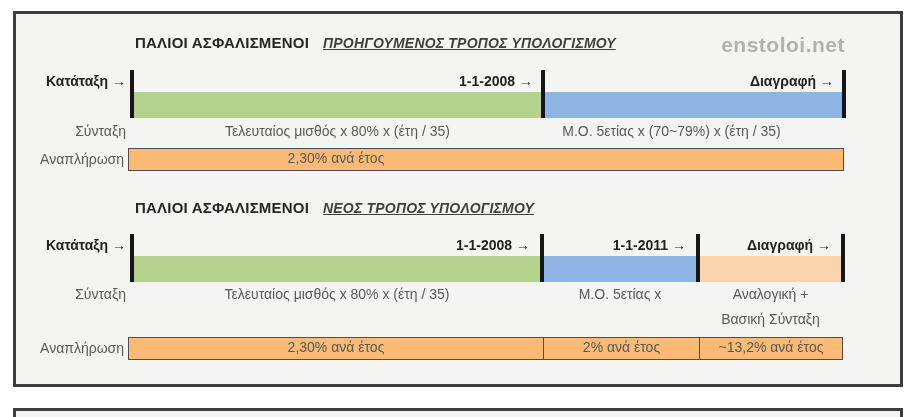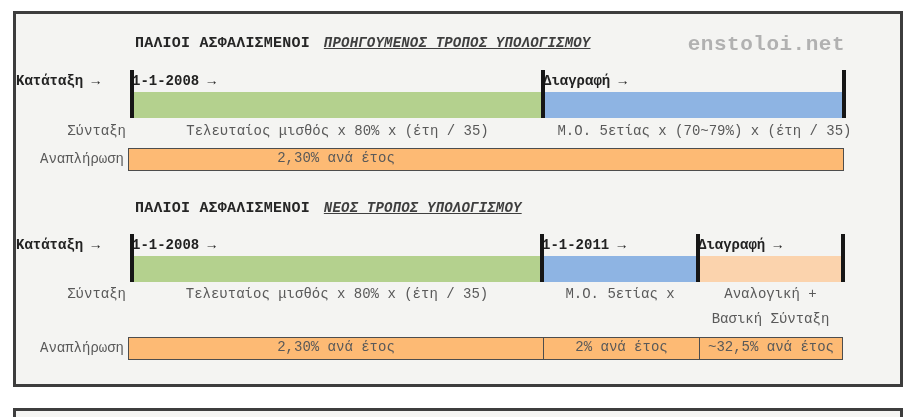--- a/index.html
+++ b/index.html
@@ -1,32 +1,32 @@
 <!DOCTYPE html>
 <html><head>
 <meta charset="utf-8">
 <style>
   * { margin:0; padding:0; box-sizing:border-box; }
   html,body { background:#ffffff; }
   body { font-family:"Liberation Sans", sans-serif; }
   .page { position:relative; width:918px; height:417px; background:#ffffff; overflow:hidden; }
 
   .panel { position:absolute; left:13px; width:890px; background:#f4f4f2; border:3px solid #3d3d3d; }
-  .panel-main { top:11px; height:376px;font-family:Liberation Mono, monospace; }
+  .panel-main { top:11px; height:376px; }
   .panel-next { top:408px; height:40px; }
 
   .abs { position:absolute; }
 
   .title-bold { font-size:15px; font-weight:bold; color:#262626; letter-spacing:0.2px; }
   .title-sub { font-size:14px; font-style:italic; font-weight:bold; color:#3f3f3f;
                text-decoration:underline; margin-left:14px; letter-spacing:0.2px; }
 
   .watermark { font-size:21px; font-weight:bold; color:#b1b1b1; letter-spacing:0.5px; }
 
-  .axis-label { font-size:14px; font-weight:bold; color:#222222; text-align:left; height:17px; line-height:17px; }
+  .axis-label { font-size:14px; font-weight:bold; color:#222222; text-align:right; height:17px; line-height:17px; }
   .row-label  { font-size:14px; color:#595959; text-align:right; height:17px; line-height:17px; }
 
   .tick { position:absolute; width:4px; background:#161616; }
 
   .bar { position:absolute; height:26px; }
   .bar-green  { background:#b4d18e; }
   .bar-blue   { background:#8eb4e3; }
   .bar-orange { background:#fbd3ad; }
 
   .formula { font-size:14px; color:#595959; text-align:center; line-height:17px; }
@@ -53,21 +53,21 @@
     <div class="abs axis-label" style="left:527px; top:59px; width:297px; padding-right:6px;">Διαγραφή →</div>
 
     <div class="bar bar-green" style="left:116px; top:78px; width:411px;"></div>
     <div class="bar bar-blue" style="left:527px; top:78px; width:301px;"></div>
     <div class="tick" style="left:114px; top:56px; height:48px;"></div>
     <div class="tick" style="left:525px; top:56px; height:48px;"></div>
     <div class="tick" style="left:826px; top:56px; height:48px;"></div>
 
     <div class="abs row-label" style="left:0; top:109px; width:110px;">Σύνταξη</div>
     <div class="abs formula" style="left:116px; top:109px; width:411px;">Τελευταίος μισθός x 80% x (έτη / 35)</div>
-    <div class="abs formula" style="left:538px; top:109px; width:301px;">Μ.Ο. 5ετίας x (70~79%) x (έτη / 35)</div>
+    <div class="abs formula" style="left:505px; top:109px; width:301px;">Μ.Ο. 5ετίας x (70~79%) x (έτη / 35)</div>
 
     <div class="abs row-label" style="left:0; top:137px; width:108px;">Αναπλήρωση</div>
     <div class="rate-box" style="left:112px; top:134px; width:716px;">
       <div class="rate-cell" style="width:414px;">2,30% ανά έτος</div>
     </div>
 
     <div class="abs" style="left:119px; top:185px; white-space:nowrap;">
       <span class="title-bold">ΠΑΛΙΟΙ ΑΣΦΑΛΙΣΜΕΝΟΙ</span><span class="title-sub">ΝΕΟΣ ΤΡΟΠΟΣ ΥΠΟΛΟΓΙΣΜΟΥ</span>
     </div>
 
@@ -91,20 +91,20 @@
     </div>
     <div class="abs formula" style="left:682px; top:272px; width:145px;">
       <div>Αναλογική +</div>
       <div class="line2">Βασική Σύνταξη</div>
     </div>
 
     <div class="abs row-label" style="left:0; top:326px; width:108px;">Αναπλήρωση</div>
     <div class="rate-box" style="left:112px; top:323px; width:715px;">
       <div class="rate-cell" style="width:414px;">2,30% ανά έτος</div>
       <div class="rate-cell div" style="width:156px;">2% ανά έτος</div>
-      <div class="rate-cell div" style="flex:1;">~32,5% ανά έτος</div>
+      <div class="rate-cell div" style="flex:1;">~13,2% ανά έτος</div>
     </div>
 
   </div>
 
   <div class="panel panel-next"></div>
 
 </div>
 
 </body></html>

